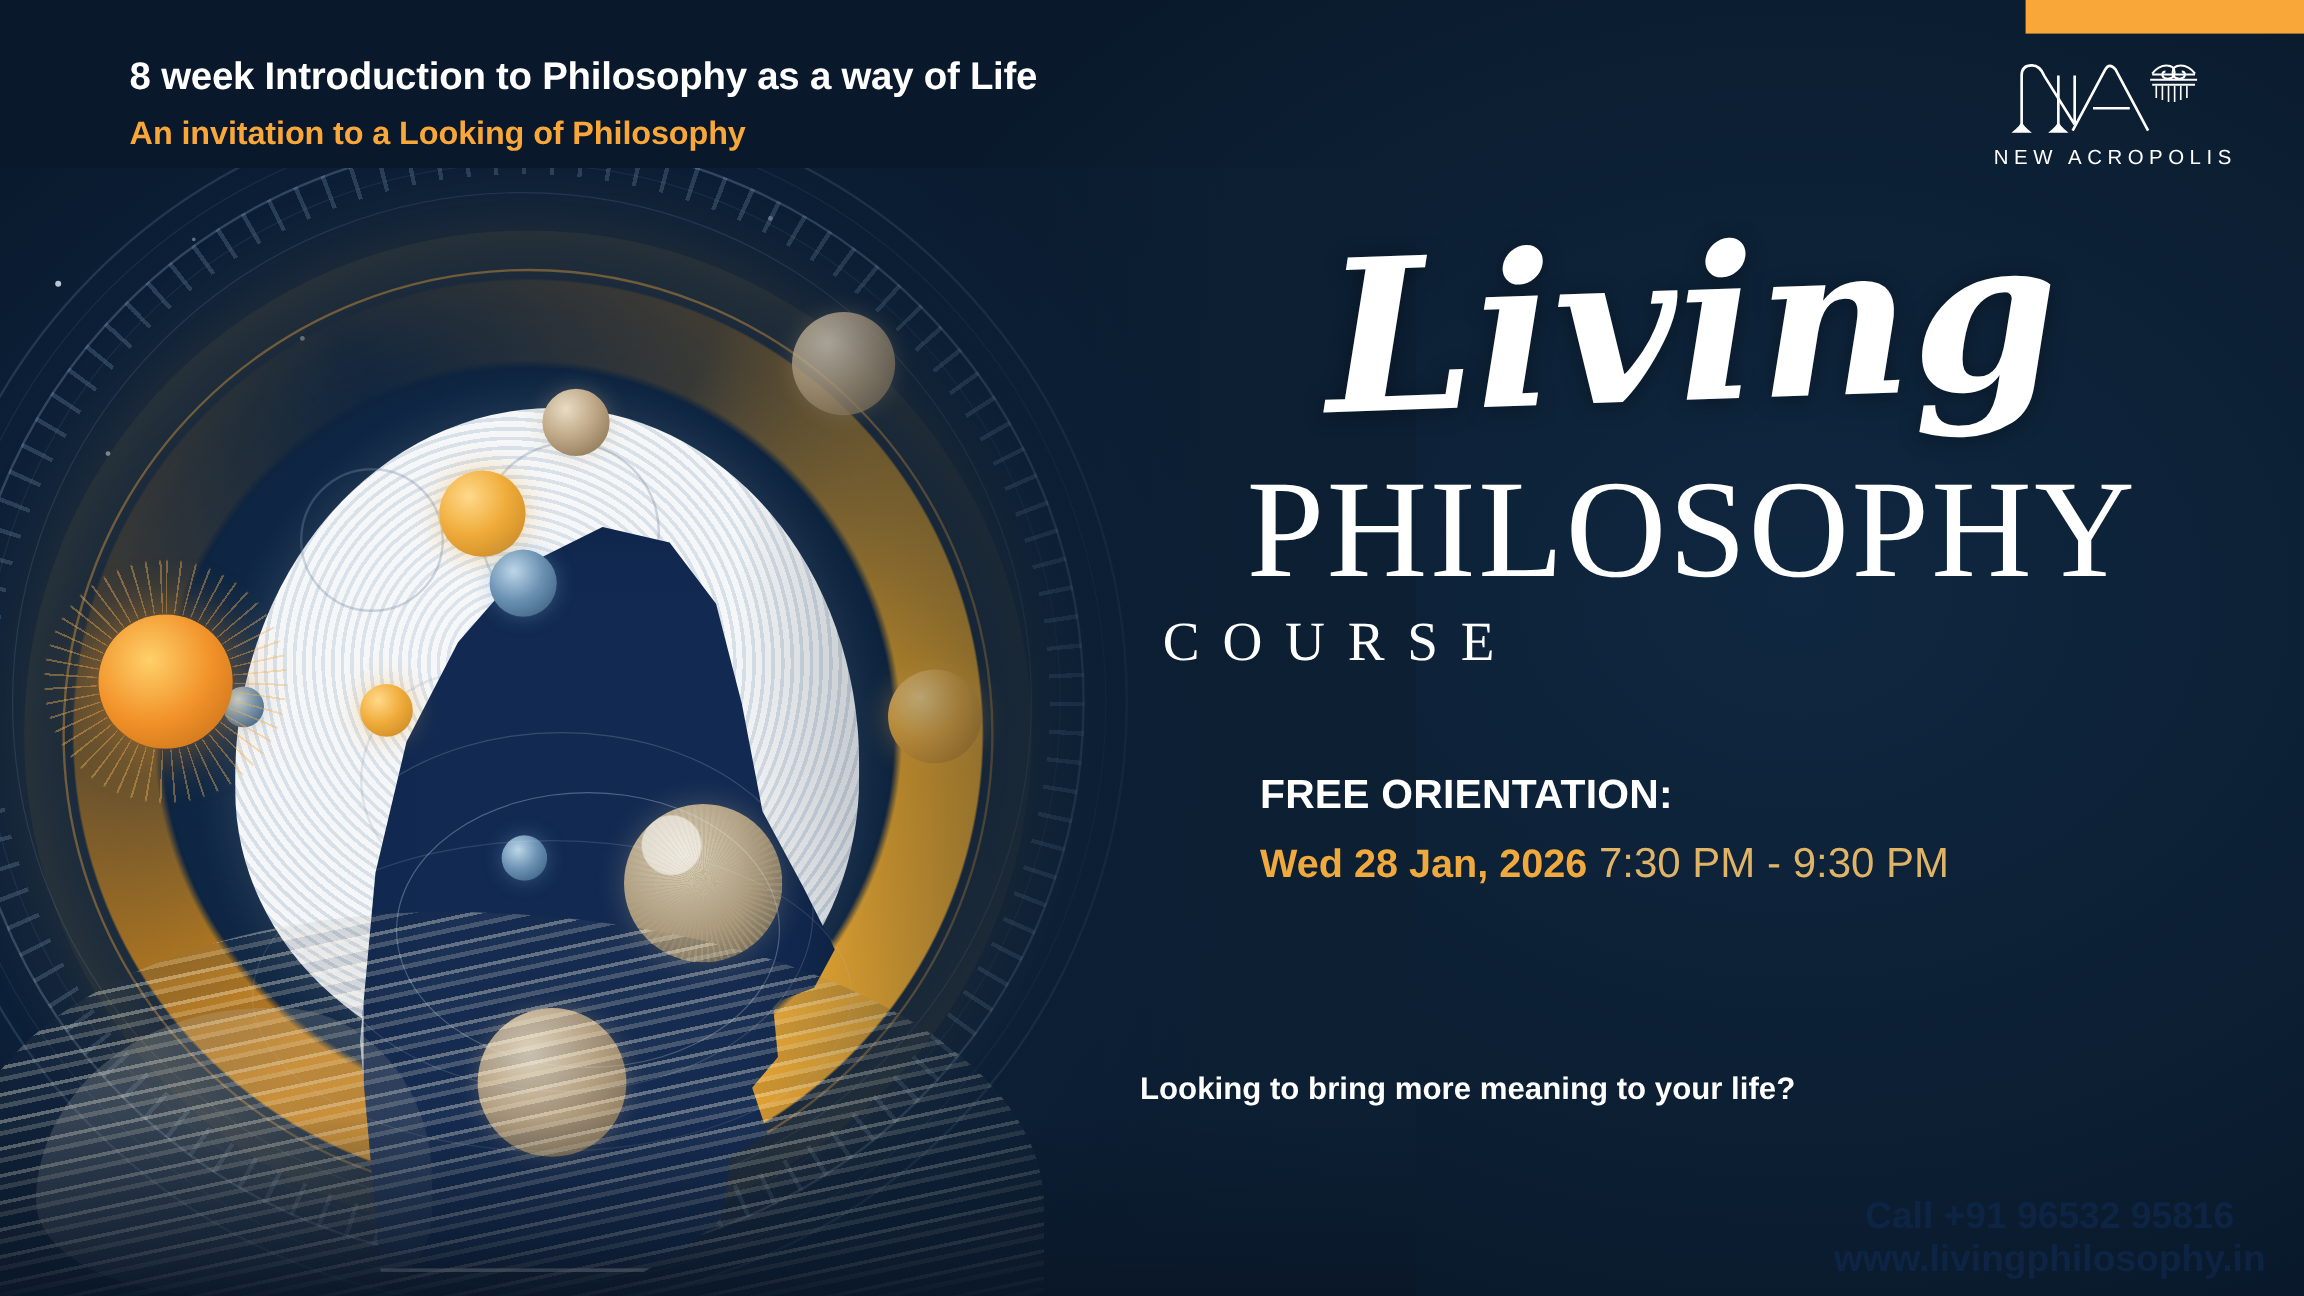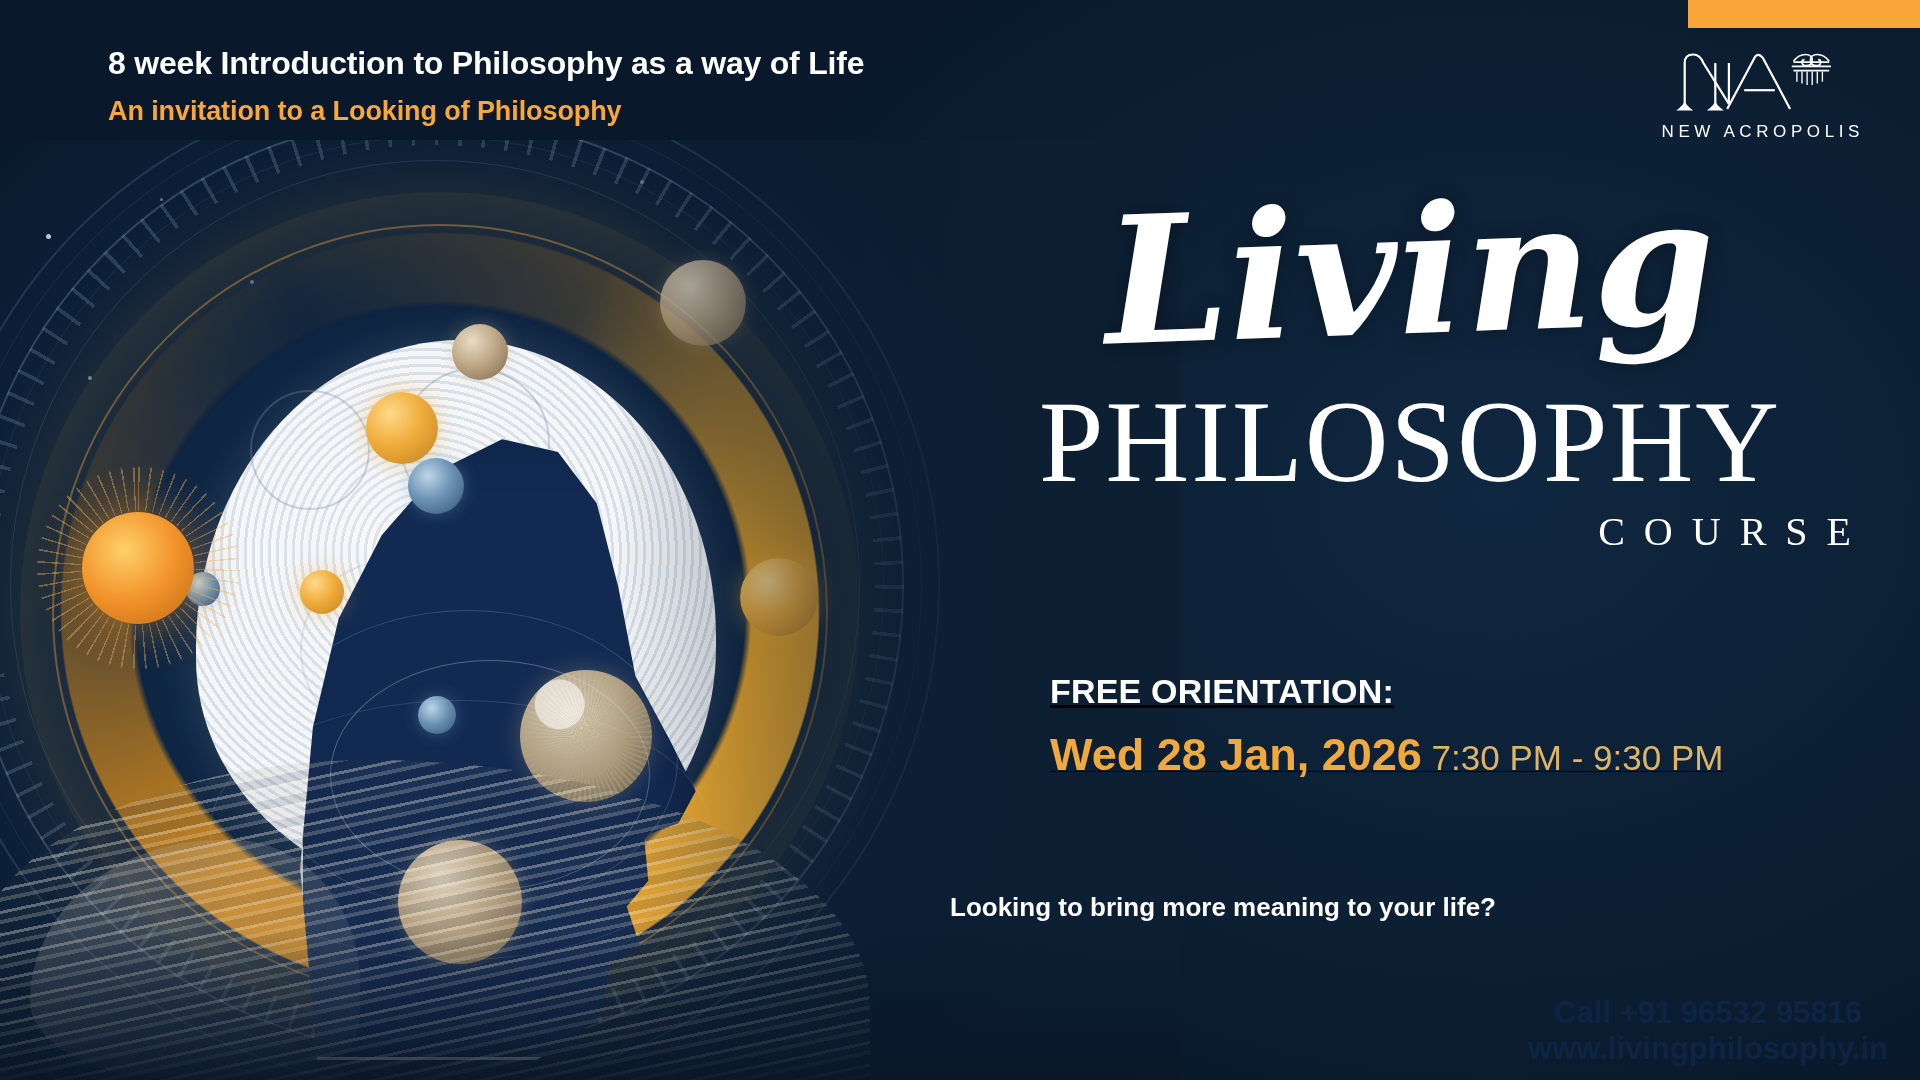--- a/index.html
+++ b/index.html
@@ -234,35 +234,35 @@
     transform:rotate(-2deg);
     text-shadow:0 2px 18px rgba(0,0,0,0.35);
   }
   .title-philosophy{
     position:absolute; left:0; top:384px; width:920px; text-align:center;
     color:#ffffff; font-size:116px; line-height:1;
     font-family:"Liberation Serif", serif; font-weight:400;
     letter-spacing:2px;
   }
   .title-course{
-    position:absolute; left:0; top:512px; width:920px; text-align:right;
-    color:#ffffff; font-size:40px; line-height:1;
+    position:absolute; left:0; top:512px; width:920px; text-align:left;
+    color:#ffffff; font-size:46px; line-height:1;
     font-family:"Liberation Serif", serif; font-weight:400;
     letter-spacing:19px; text-indent:19px;
   }
 
   .orientation{
-    position:absolute; left:100px; top:672px; width:840px;text-decoration:underline;
+    position:absolute; left:100px; top:643px; width:840px;
   }
   .orientation-label{
     color:#ffffff; font-size:34px; font-weight:700; letter-spacing:0.2px;
   }
   .orientation-when{ margin-top:18px; white-space:nowrap; }
   .when-date{
-    color:#f0a93c; font-size:45px; font-weight:700;
+    color:#f0a93c; font-size:33px; font-weight:700;
   }
   .when-time{
     color:#e0b467; font-size:35px; font-weight:400;
   }
 
   .tagline{
     position:absolute; left:0; top:892px; width:920px; text-align:left;
     color:#ffffff; font-size:26px; font-weight:700; white-space:nowrap;
   }
 

